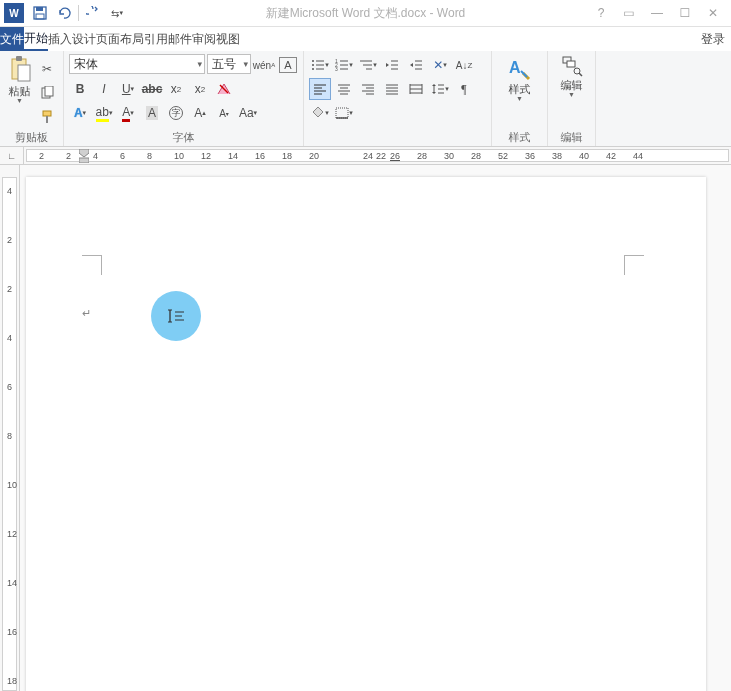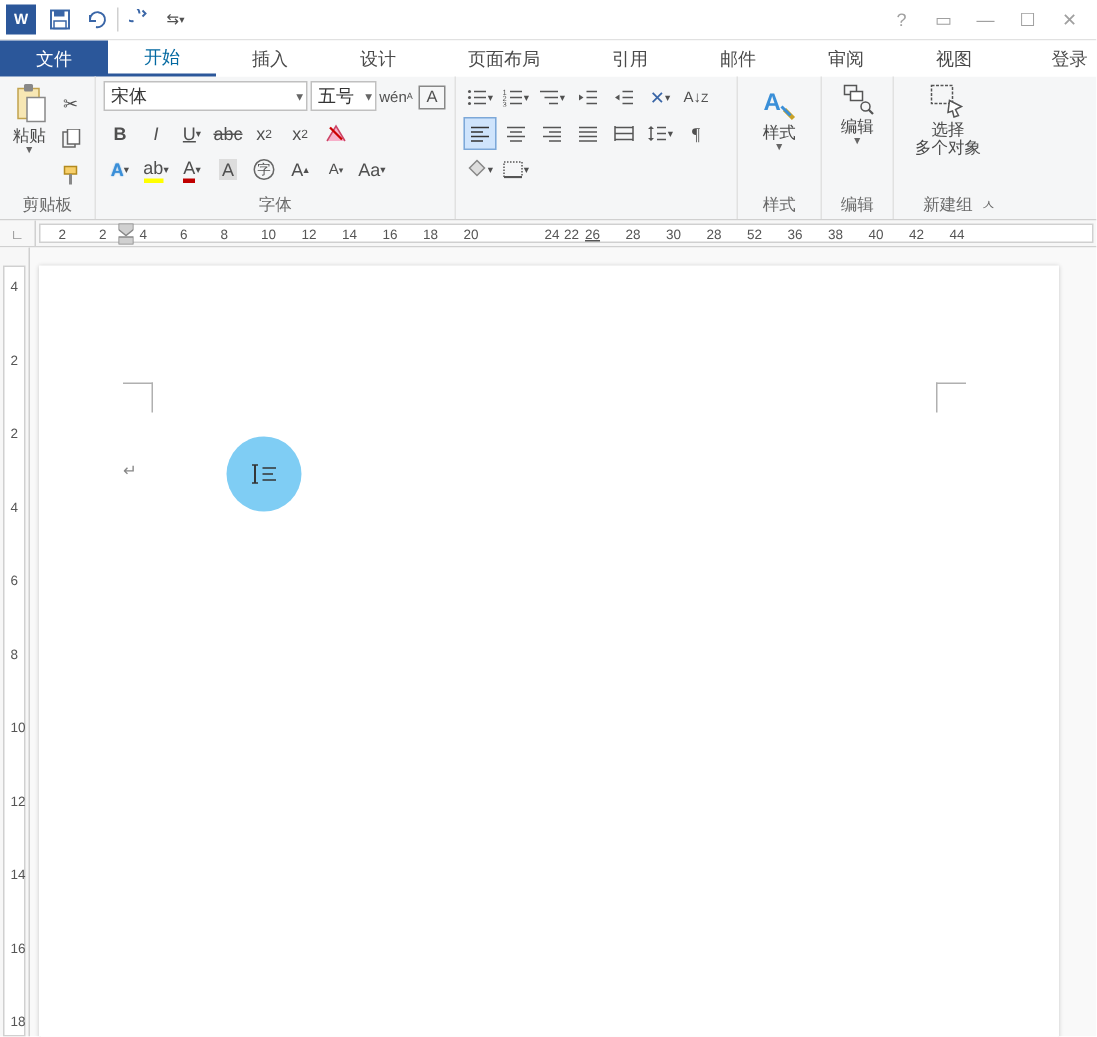--- a/index.html
+++ b/index.html
@@ -56,34 +56,34 @@
 
 
 .tabs-row {
   height: 24px;
   display: flex;
   align-items: stretch;
   background: #fff;
   position: relative;
 }
 .tab {
-  padding: 0 24px;
+  padding: 0 0;
   display: flex;
   align-items: center;
   color: #4a4a4a;
   font-size: 12px;
   cursor: pointer;
   font-family: Liberation Serif, serif;
 }
 .tab.file {
   background: #2b579a;
   color: #fff;
 }
 .tab.active {
-  color: #0369a1;
+  color: #0f172a;
   border-bottom: 2px solid #2b579a;
 }
 .login {
   position: absolute; right: 6px; top: 4px;
   color: #4a4a4a; font-size: 12px;
 }
 
 
 .ribbon {
   height: 96px;
@@ -251,20 +251,21 @@
     </div>
     <div class="qat-sep"></div>
     <div class="qat-btn">
       <svg width="14" height="14" viewBox="0 0 14 14">
           <path d="M3 8 A5 5 0 1 1 7 3" fill="none" stroke="#3a66a7" stroke-width="1.3"></path>
           <path d="M9 1 L11 3 L9 5" fill="none" stroke="#3a66a7" stroke-width="1.3"></path>
         </svg>
     </div>
     <div class="qat-btn" style="font-size:10px;">⇆<span style="font-size:7px;">▾</span></div>
   </div>
+  <div class="title-text">新建Microsoft Word 文档.docx - Word</div>
   <div class="titlebar-right">
     <div class="winbtn">?</div>
     <div class="winbtn">▭</div>
     <div class="winbtn">—</div>
     <div class="winbtn">☐</div>
     <div class="winbtn">✕</div>
   </div>
 </div>
 
 <div class="tabs-row">
@@ -335,21 +336,21 @@
             <b>B</b>
           </div>
         <div class="small-btn">
             <i>I</i>
           </div>
         <div class="small-btn">
             <u>U</u>
             <span style="font-size:7px;">▾</span>
           </div>
         <div class="small-btn">
-            <span style="text-decoration:line-through;">abc</span>
+            <span style="text-decoration:line-through;font-weight:bold;">abc</span>
           </div>
         <div class="small-btn">x<sub style="font-size:8px;">2</sub></div>
         <div class="small-btn">x<sup style="font-size:8px;">2</sup></div>
         <div class="small-btn">
           <svg width="16" height="14" viewBox="0 0 16 14">
               <path d="M2 12 L8 2 L14 12" fill="#f7b0ca" stroke="#c46"></path>
               <line x1="4" y1="3" x2="12" y2="11" stroke="#c00" stroke-width="1.5"></line>
             </svg>
         </div>
       </div>
@@ -535,37 +536,20 @@
               <line x1="18" y1="18" x2="21" y2="21" stroke="#555" stroke-width="1.5"></line>
             </svg>
         </div>
         <div class="lbl">编辑</div>
         <div style="font-size:7px;color:#666;">▼</div>
       </div>
     </div>
     <div class="group-label">编辑</div>
   </div>
 
-  <div class="group" style="width:72px;border-right:none;">
-    <div class="group-body" style="justify-content:center;">
-      <div class="big-btn" style="width:60px;">
-        <div class="ico">
-          <svg width="26" height="24" viewBox="0 0 26 24">
-              <rect x="2" y="2" width="14" height="12" fill="none" stroke="#555" stroke-dasharray="2 1"></rect>
-              <path d="M14 12 L22 16 L18 18 L20 22 L17 23 L16 19 L13 20 Z" fill="#fff" stroke="#555"></path>
-            </svg>
-        </div>
-        <div class="lbl">
-          <span>选择</span><br><span>多个对象</span>
-        </div>
-      </div>
-    </div>
-    <div class="group-label">新建组</div>
-    <div class="collapse-ribbon">ㅅ</div>
-  </div>
 
 </div>
 
 <div class="ruler-h">
   <div class="ruler-corner">∟</div>
   <div class="ruler-track">
     <div class="ruler-indent" style="left:52px;">
       <svg width="10" height="14" viewBox="0 0 10 14">
           <path d="M0 0 L10 0 L10 4 L5 8 L0 4 Z" fill="#d0d0d0" stroke="#888"></path>
           <rect x="0" y="9" width="10" height="5" fill="#d0d0d0" stroke="#888"></rect>

